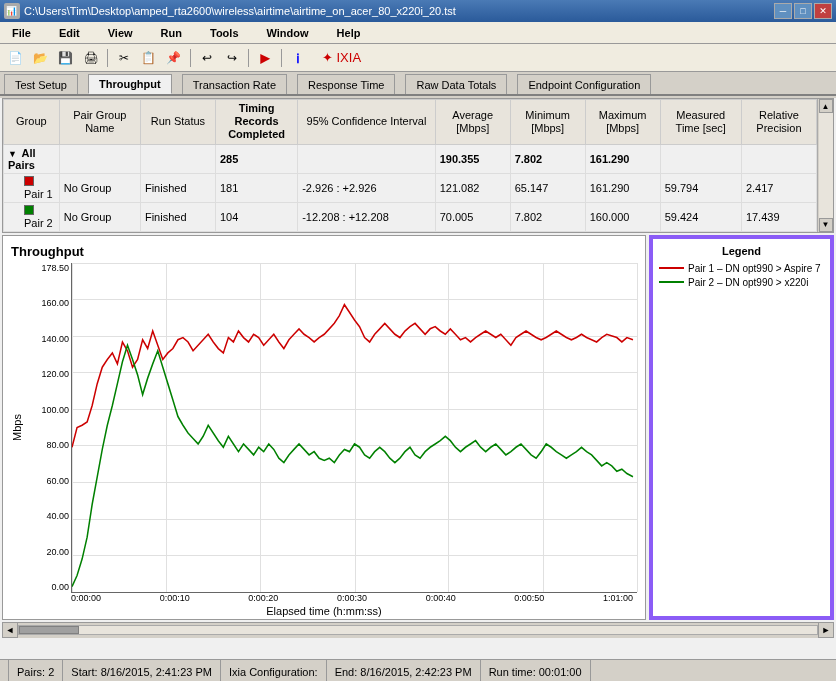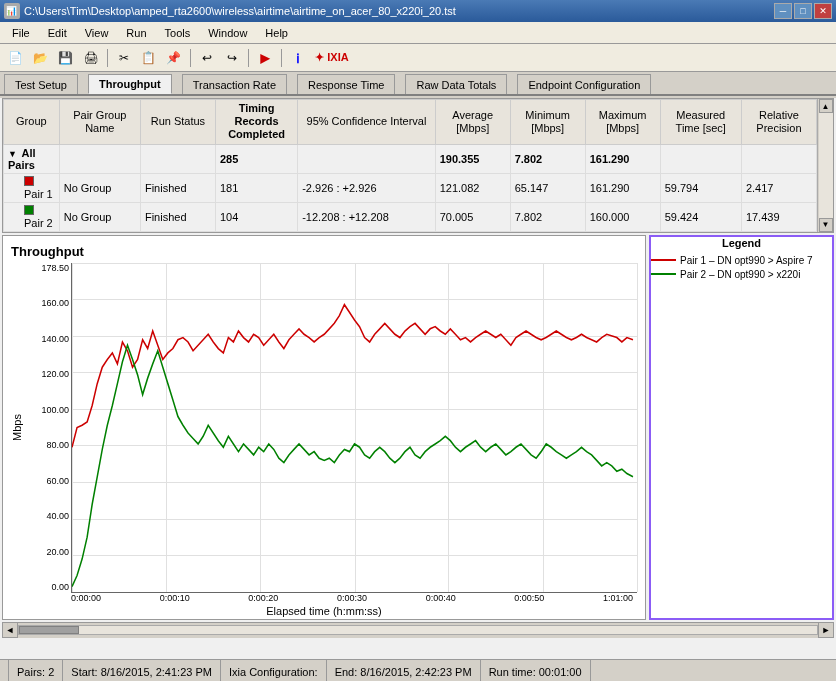--- a/index.html
+++ b/index.html
@@ -23,21 +23,22 @@
     .tb-btn.close { background: #c04040; }
 
     
     .menu-bar {
       background: #f0ece0;
       height: 22px;
       display: flex;
       align-items: center;
       padding: 0 4px;
       border-bottom: 1px solid #999;
-      gap: 2px;
+      gap: 12px;
+      font-weight: bold;
     }
     .menu-item { padding: 2px 8px; font-size: 11px; cursor: pointer; }
 
     
     .toolbar {
       background: #f0ece0;
       height: 28px;
       display: flex;
       align-items: center;
       padding: 2px 4px;
@@ -45,21 +46,21 @@
       gap: 1px;
     }
     .toolbar-btn {
       width: 24px; height: 22px;
       border: 1px solid transparent;
       background: transparent;
       display: flex; align-items: center; justify-content: center;
       cursor: pointer; font-size: 12px;
     }
     .toolbar-sep { width: 1px; height: 18px; background: #999; margin: 0 3px; }
-    .ixia-logo { color: #cc0000; font-weight: bold; font-size: 11px; margin-left: 4px; }
+    .ixia-logo { color: #cc0000; font-weight: normal; font-size: 13px; margin-left: 11px; }
 
     
     .tab-bar {
       background: #d4d0c8;
       height: 24px;
       display: flex;
       align-items: flex-end;
       padding: 0 4px;
       border-bottom: 2px solid #808080;
       gap: 8px;
@@ -125,22 +126,23 @@
       position: relative;
     }
     .chart-title {
       font-size: 13px;
       font-weight: bold;
       margin-bottom: 4px;
     }
     .chart-legend-panel {
       width: 185px;
       background: white;
-      border: 2px solid #8b5cf6;
+      border: 4px solid #8b5cf6;
       margin-left: 3px;
+      padding: 6px;
     }
     .legend-title { font-weight: bold; text-align: center; margin-bottom: 6px; font-size: 11px; }
     .legend-item { display: flex; align-items: center; gap: 4px; margin-bottom: 3px; font-size: 10px; }
     .legend-line { width: 25px; height: 2px; }
 
     
     .chart-inner {
       display: flex;
       height: 330px;
     }

